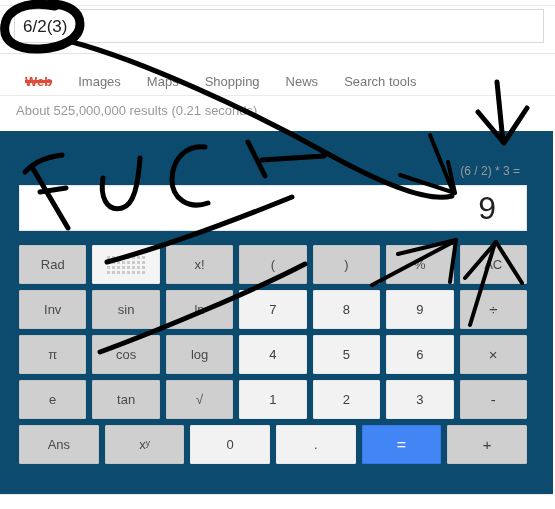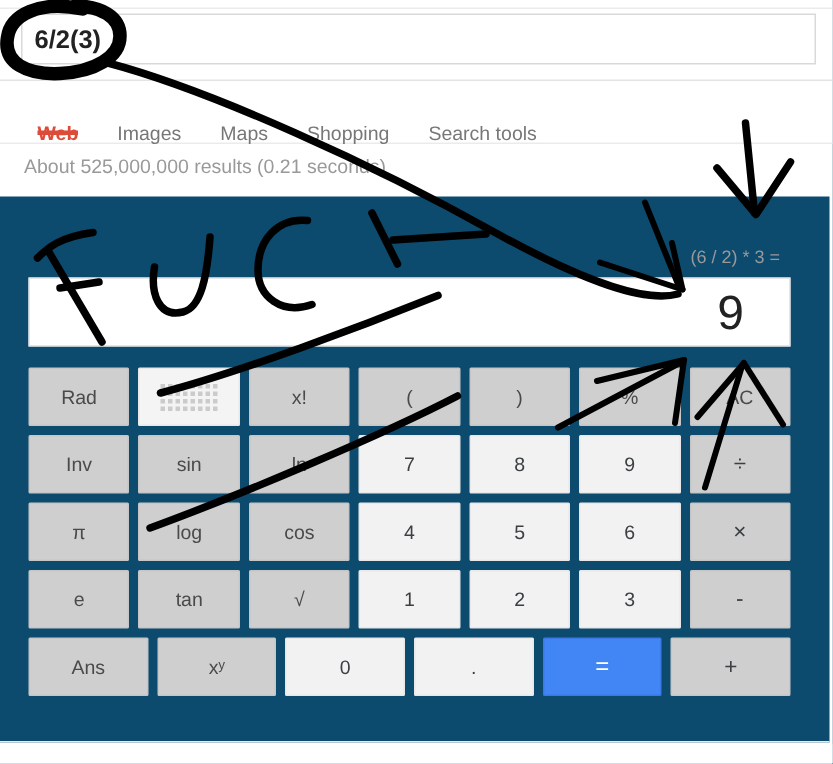--- a/index.html
+++ b/index.html
@@ -18,21 +18,20 @@
 
   
   #searchbar {
     position: absolute;
     left: 0; top: 0;
     width: 555px;
     height: 54px;
     background: #ffffff;
     border-bottom: 1px solid #e4e4e4;
     box-sizing: border-box;
-    font-weight: bold;
   }
   #searchbar .topline {
     position: absolute;
     left: 0; top: 5px;
     width: 555px; height: 1px;
     background: #ebebeb;
   }
   #search-input-box {
     position: absolute;
     left: 14px; top: 9px;
@@ -58,21 +57,21 @@
     width: 555px;
     height: 42px;
     background: #ffffff;
     border-bottom: 1px solid #ebebeb;
     box-sizing: border-box;
   }
   #nav .tabs {
     position: absolute;
     left: 12px; top: 0;
     display: flex;
-    align-items: flex-end;
+    align-items: flex-start;
     height: 42px;
   }
   .tab {
     font-size: 13px;
     color: #777777;
     padding: 20px 13px 0 13px;
     position: relative;
     cursor: pointer;
     white-space: nowrap;
   }
@@ -239,20 +238,23 @@
     <div class="tab">
       <span>Images</span>
     </div>
     <div class="tab">
       <span>Maps</span>
     </div>
     <div class="tab">
       <span>Shopping</span>
     </div>
     <div class="tab">
+      <span>News</span>
+    </div>
+    <div class="tab">
       <span>Search tools</span>
     </div>
   </div>
 </div>
 
 <div id="result-stats">About 525,000,000 results (0.21 seconds)</div>
 
 <div id="calc-card">
   <div id="expression">(6 / 2) * 3 =</div>
 
@@ -338,24 +340,24 @@
         </div>
         <div class="key op">
           <span>÷</span>
         </div>
       </div>
       <div class="krow">
         <div class="key fn">
           <span>π</span>
         </div>
         <div class="key fn">
+          <span>cos</span>
+        </div>
+        <div class="key fn">
           <span>log</span>
-        </div>
-        <div class="key fn">
-          <span>cos</span>
         </div>
         <div class="key num">
           <span>4</span>
         </div>
         <div class="key num">
           <span>5</span>
         </div>
         <div class="key num">
           <span>6</span>
         </div>

